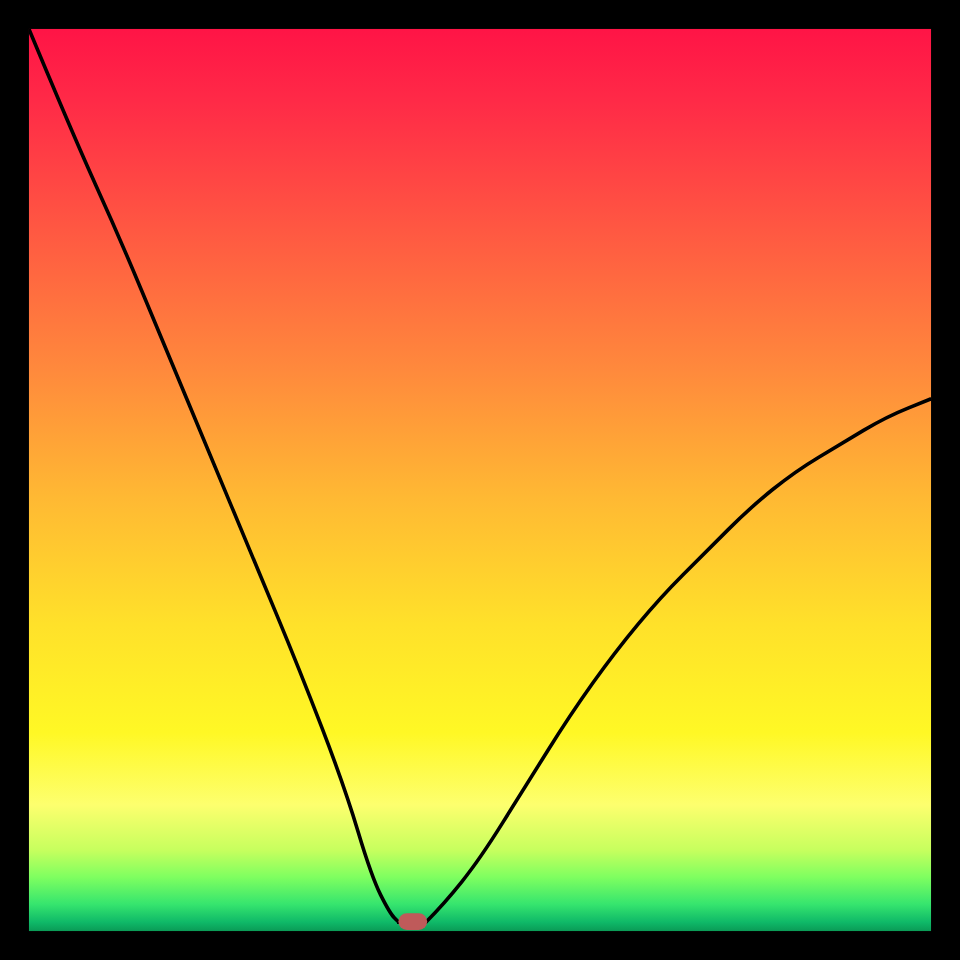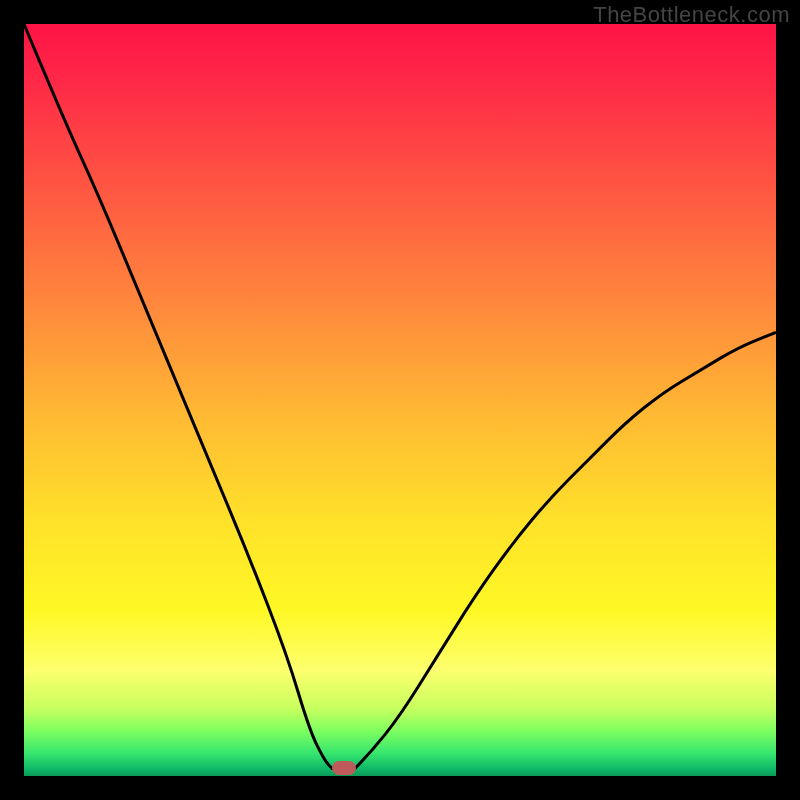--- a/index.html
+++ b/index.html
@@ -83,14 +83,13 @@
     <div class="curve-layer">
       <svg viewBox="0 0 752 752" preserveAspectRatio="none">
 
         <path id="curve-path" fill="none" stroke="#000" stroke-width="3" d="M 0 0 Q 37.6 90.24000000000001 56.400000000000006 131.60000000000002 Q 75.2 172.96000000000004 94 218.08 Q 112.8 263.2 131.6 308.32 Q 150.4 353.44 169.2 398.56 Q 188 443.68 206.8 488.80000000000007 Q 225.6 533.9200000000001 244.39999999999998 582.8 Q 263.2 631.68 274.48 669.28 Q 285.76 706.88 293.28 721.9200000000001 Q 300.8 736.96 304.56 740.72 T 308.32 744.48 L 308.32 744.48 L 330.88 744.48 L 330.88 744.48 Q 345.92 729.44 360.96000000000004 710.6400000000001 Q 376 691.84 394.8 661.76 Q 413.6 631.68 432.4 601.5999999999999 Q 451.2 571.52 470 545.2 Q 488.8 518.88 507.6 496.32 Q 526.4 473.76 545.2 454.96000000000004 Q 564 436.16 582.8 417.36 Q 601.6 398.56 620.4 383.52 Q 639.1999999999999 368.48 658 357.2 Q 676.8000000000001 345.91999999999996 695.6 334.64 Q 714.4 323.36 733.2 315.84000000000003 T 752 308.32000000000005"></path>
       </svg>
     </div>
 
     <div id="min-marker" class="marker" style="left: 319.6px; top: 744.48px;"></div>
   </div>
 
-  <div class="watermark">TheBottleneck.com</div>
 </div>
 
 </body></html>

